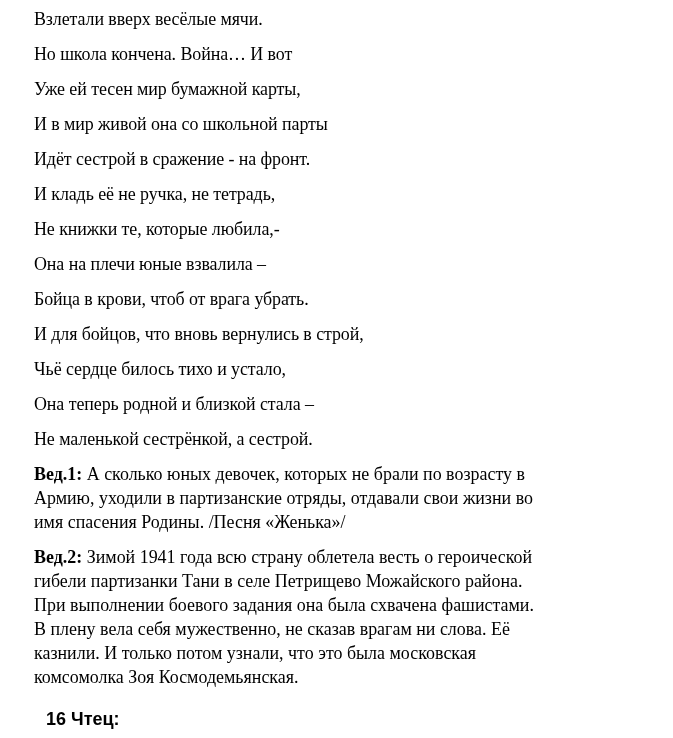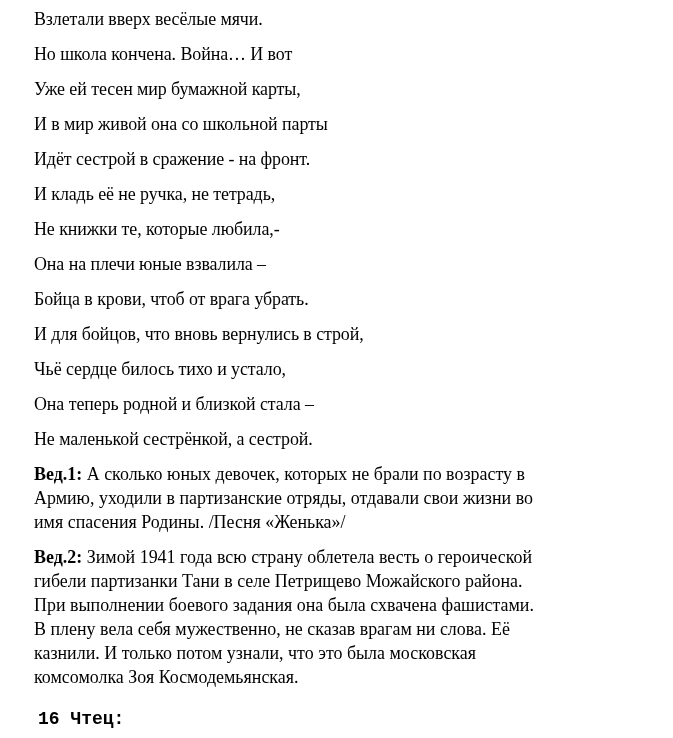--- a/index.html
+++ b/index.html
@@ -14,22 +14,22 @@
     font-size: 19.5px; line-height: 24px; letter-spacing: -0.1px;
     transform: scaleX(0.92); transform-origin: left top;
   }
   .para {
     position: absolute; left: 0; width: 690px;
     font-size: 19.5px; line-height: 24px;
     transform: scaleX(0.92); transform-origin: left top;
   }
   .para b, .heading { font-weight: bold; }
   .heading {
-    position: absolute; left: 4px; font-size: 18px; line-height: 24px;
-    font-family: Liberation Mono, monospace;
+    position: absolute; left: 12px; font-size: 18px; line-height: 24px;
+    font-family: Liberation Sans, sans-serif;
   }
 </style>
 </head>
 <body>
 
 <div class="page">
 
   <div>
     <div class="verse" style="top:7px">Взлетали вверх весёлые мячи.</div>
     <div class="verse" style="top:42px">Но школа кончена. Война… И вот</div>

